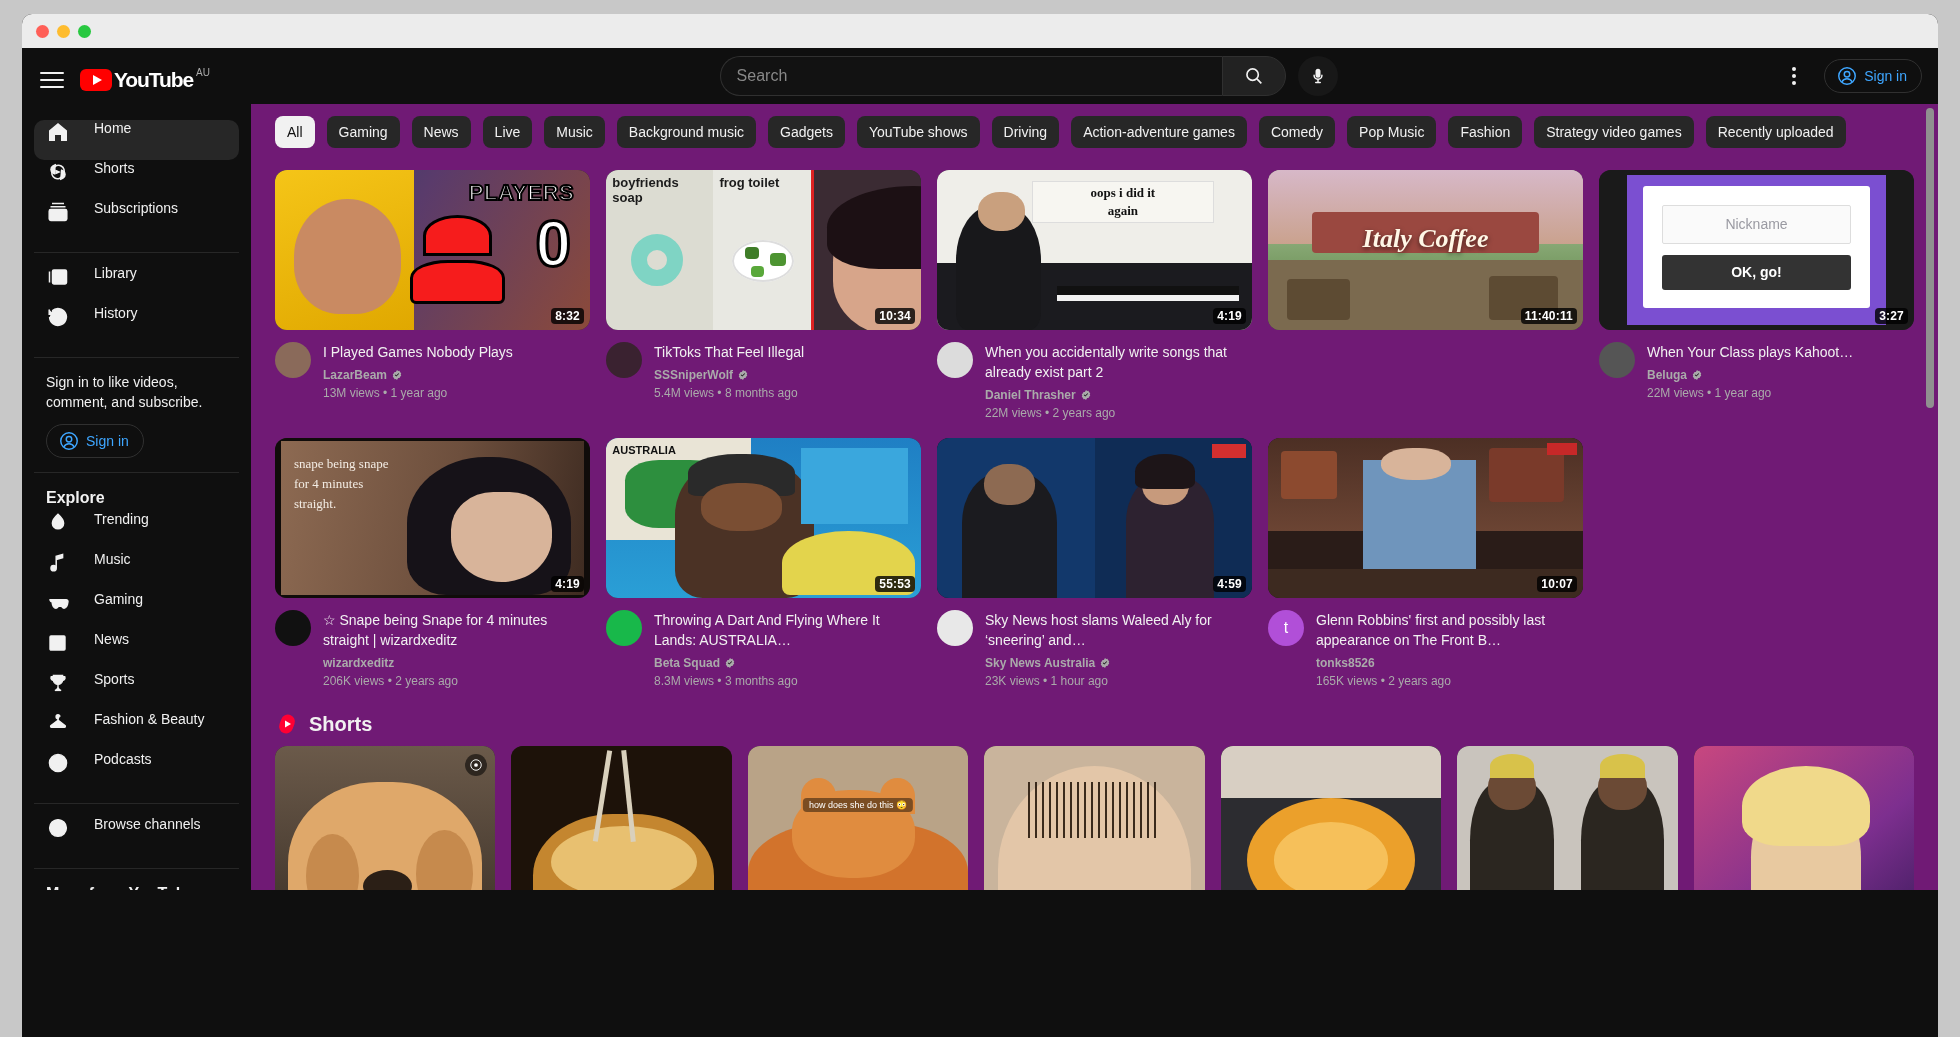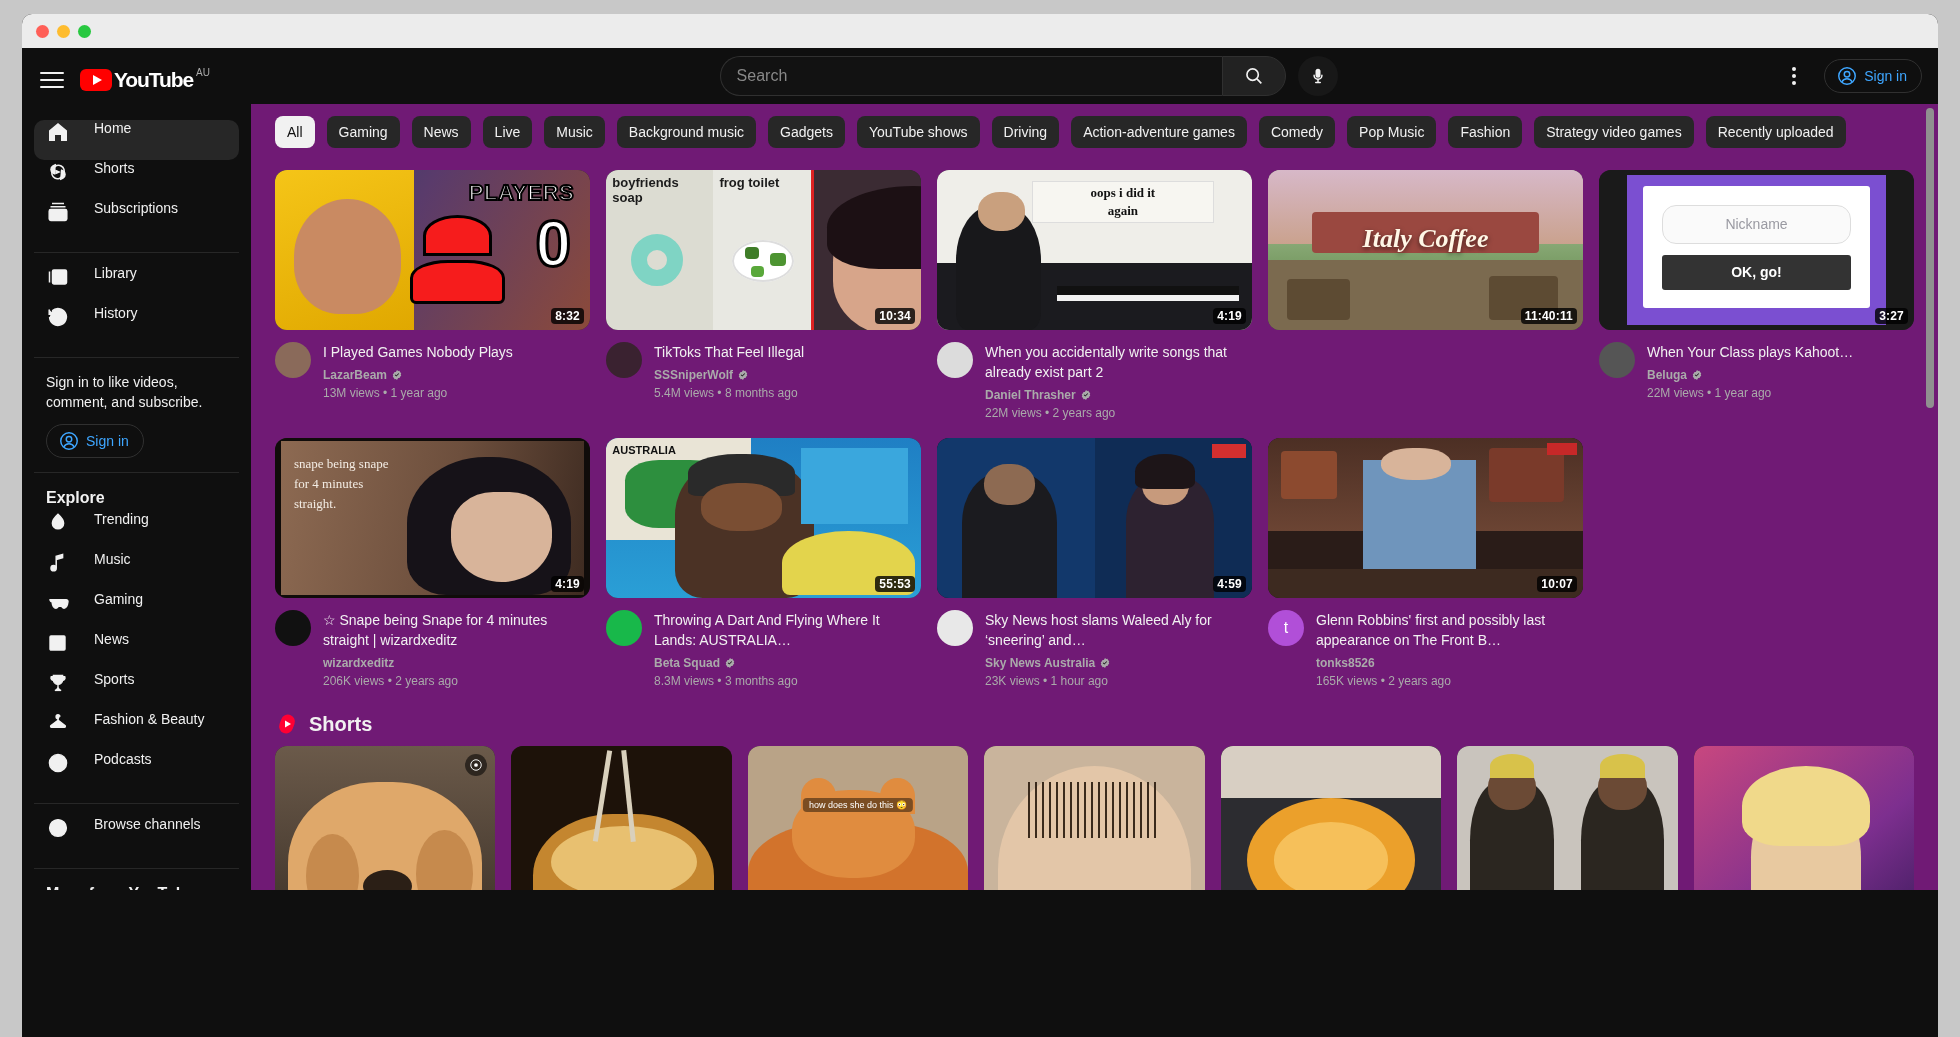--- a/index.html
+++ b/index.html
@@ -605,21 +605,21 @@
                   </div>
                   <span class="dur">11:40:11</span>
                 </div>
               </div>
               <div class="card">
                 <div class="thumb">
                   <div style="position: absolute; inset: 0px;">
                     <div style="position:absolute;inset:0;background:#1a1a1a"></div>
       <div style="position:absolute;left:9%;top:3%;width:82%;height:94%;background:#7b4fd1"></div>
       <div style="position:absolute;left:14%;top:10%;width:72%;height:76%;background:#fff;border-radius:3px"></div>
-      <div style="position:absolute;left:20%;top:22%;width:60%;height:24%;background:#fafafa;border:1px solid #ddd;border-radius:14px;display:flex;align-items:center;justify-content:center;font:500 14px 'Liberation Sans';color:#9a9aa2">Nickname</div>
+      <div style="position:absolute;left:20%;top:22%;width:60%;height:24%;background:#fafafa;border:1px solid #ddd;border-radius:2px;display:flex;align-items:center;justify-content:center;font:500 14px 'Liberation Sans';color:#9a9aa2">Nickname</div>
       <div style="position:absolute;left:20%;top:53%;width:60%;height:22%;background:#333;border-radius:3px;display:flex;align-items:center;justify-content:center;font:700 14px 'Liberation Sans';color:#fff">OK, go!</div>
                   </div>
                   <span class="dur">3:27</span>
                 </div>
                 <div class="meta">
                   <div class="avatar" style="background: rgb(85, 85, 85);"></div>
                   <div class="minfo">
                     <div class="vtitle">When Your Class plays Kahoot…</div>
                     <div class="vchan">
                       <span>Beluga</span>

